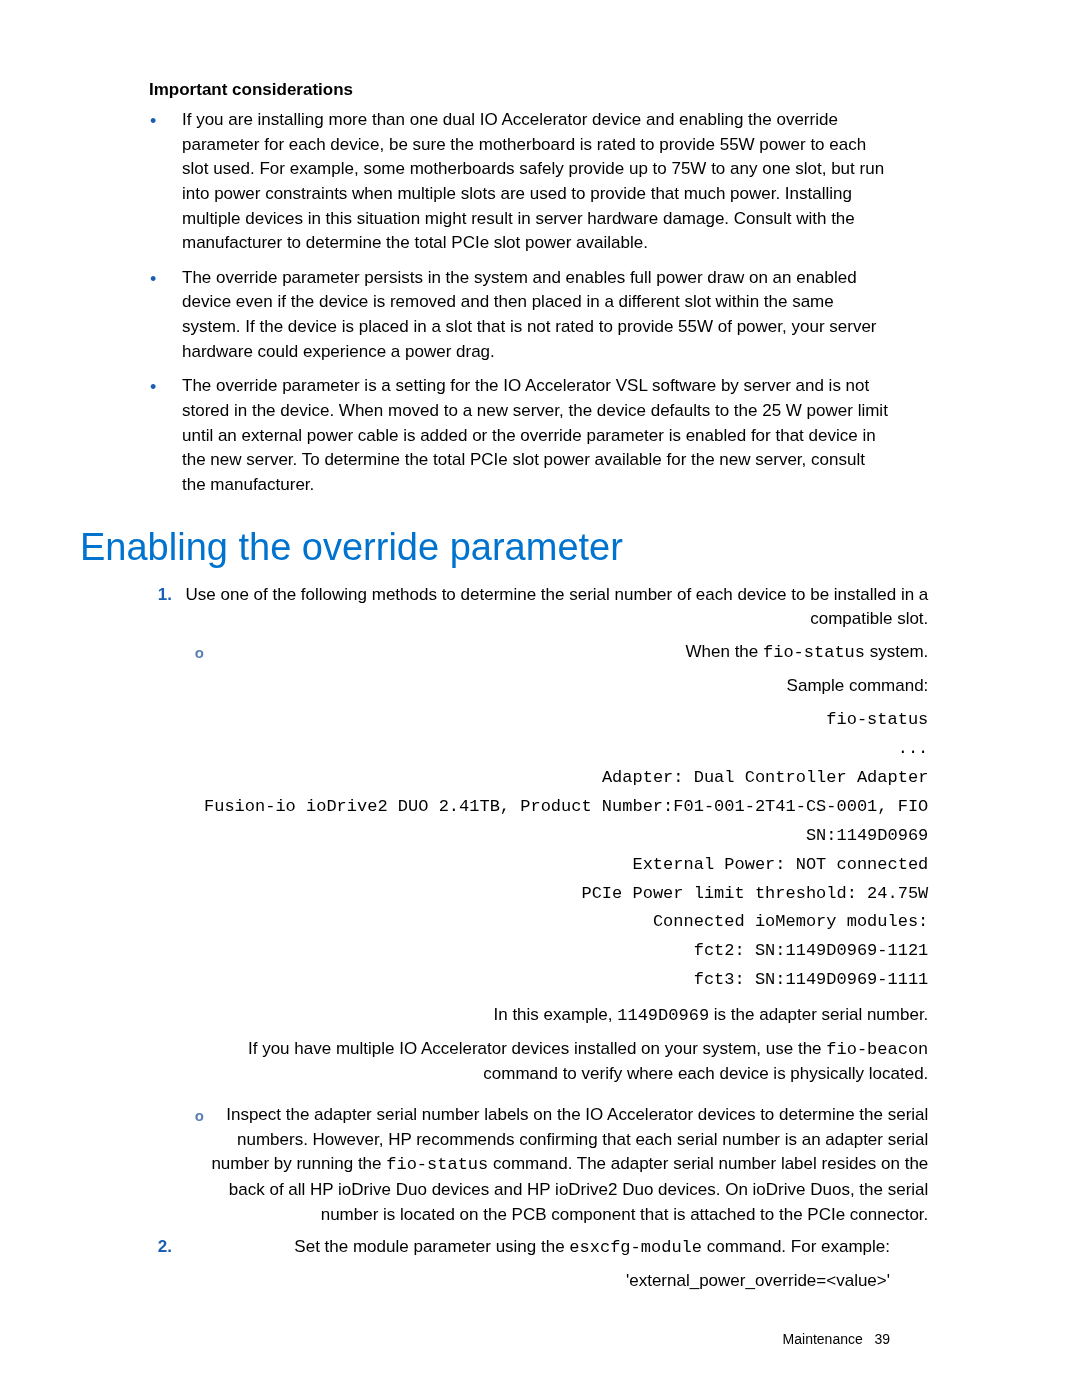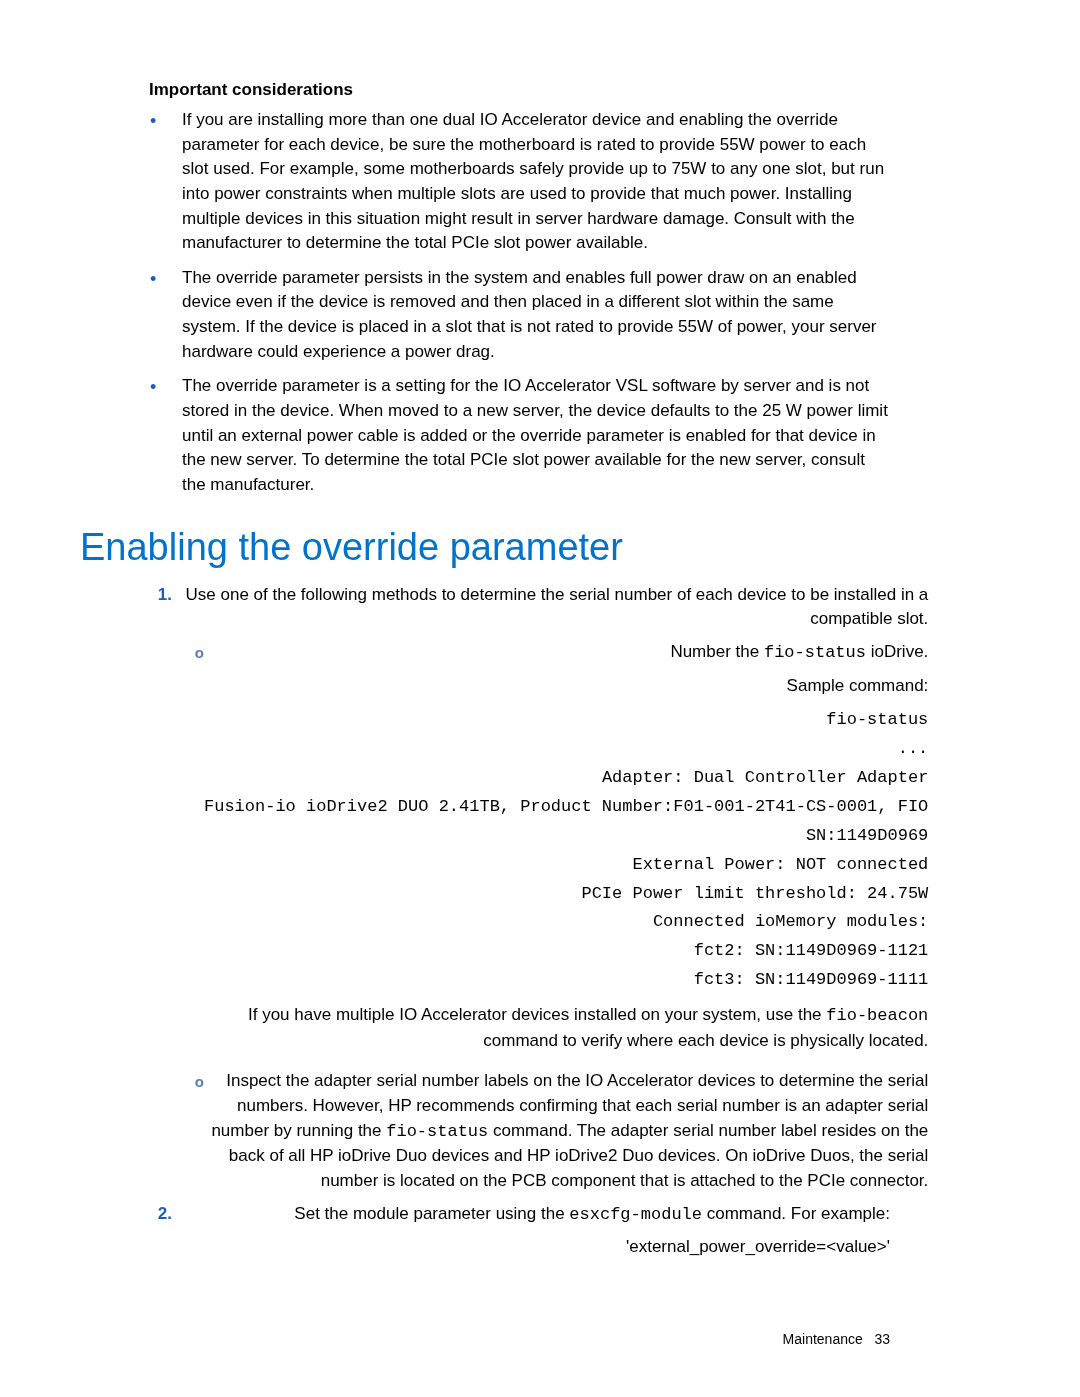--- a/index.html
+++ b/index.html
@@ -148,32 +148,35 @@
   <ol class="ol-list">
     <li>
       <span class="ol-marker">1.</span>
       <div class="ol-body">
         <span>Use one of the following methods to determine the serial number of each device to be installed in a compatible slot.</span>
 
         <ul class="sub-ol">
           <li>
             <span class="sub-marker">o</span>
             <div class="sub-body">
-              <span>Number the </span><span class="mono">fio-status</span><span> ioDrive.</span>
+              <span>When the </span><span class="mono">fio-status</span><span> system.</span>
               <div class="para">Sample command:</div>
               <div class="code-block">fio-status
 ...
 Adapter: Dual Controller Adapter
 Fusion-io ioDrive2 DUO 2.41TB, Product Number:F01-001-2T41-CS-0001, FIO
 SN:1149D0969
 External Power: NOT connected
 PCIe Power limit threshold: 24.75W
 Connected ioMemory modules:
 fct2: SN:1149D0969-1121
 fct3: SN:1149D0969-1111</div>
+              <div class="para">
+                <span>In this example, </span><span class="mono">1149D0969</span><span> is the adapter serial number.</span>
+              </div>
               <div class="para">
                 <span>If you have multiple IO Accelerator devices installed on your system, use the </span><span class="mono">fio-beacon</span><span> command to verify where each device is physically located.</span>
               </div>
             </div>
           </li>
           <li>
             <span class="sub-marker">o</span>
             <div class="sub-body">
               <span>Inspect the adapter serial number labels on the IO Accelerator devices to determine the serial numbers. However, HP recommends confirming that each serial number is an adapter serial number by running the </span><span class="mono">fio-status</span><span> command. The adapter serial number label resides on the back of all HP ioDrive Duo devices and HP ioDrive2 Duo devices. On ioDrive Duos, the serial number is located on the PCB component that is attached to the PCIe connector.</span>
             </div>
@@ -185,15 +188,15 @@
     <li>
       <span class="ol-marker">2.</span>
       <div class="ol-body">
         <span>Set the module parameter using the </span><span class="mono">esxcfg-module</span><span> command. For example:</span>
         <div class="para">'external_power_override=&lt;value&gt;'</div>
       </div>
     </li>
   </ol>
 
   <div class="footer">
-    <span>Maintenance</span>&nbsp;&nbsp;&nbsp;<span>33</span>
+    <span>Maintenance</span>&nbsp;&nbsp;&nbsp;<span>39</span>
   </div>
 </div>
 
 </body></html>

